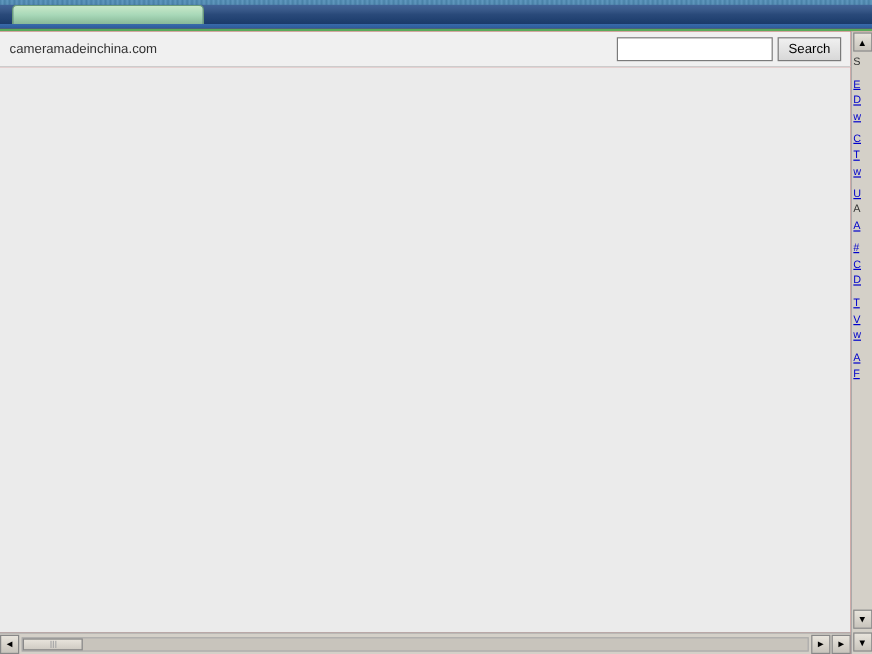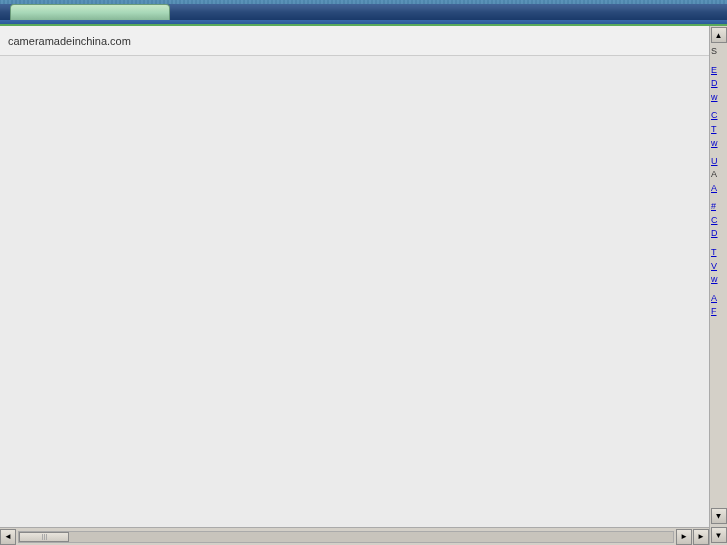--- a/index.html
+++ b/index.html
@@ -250,20 +250,24 @@
   <div class="blue-strip"></div>
 
   <div class="green-line"></div>
 
   <div style="display:flex; width:727px; height: calc(545px - 26px);">
 
     <div style="flex:1; display:flex; flex-direction:column; overflow:hidden;">
 
       <div class="header-bar">
         <span class="site-name">cameramadeinchina.com</span>
+        <div class="search-area">
+          <input type="text" class="search-input" placeholder="" style="">
+          <button class="search-button">Search</button>
+        </div>
       </div>
 
       <div class="page-content" style="flex:1; background:#ebebeb;">
       </div>
 
       <div class="bottom-scrollbar">
         <div class="scroll-left-btn">
           <span>◄</span>
         </div>
         <div class="scroll-track">

